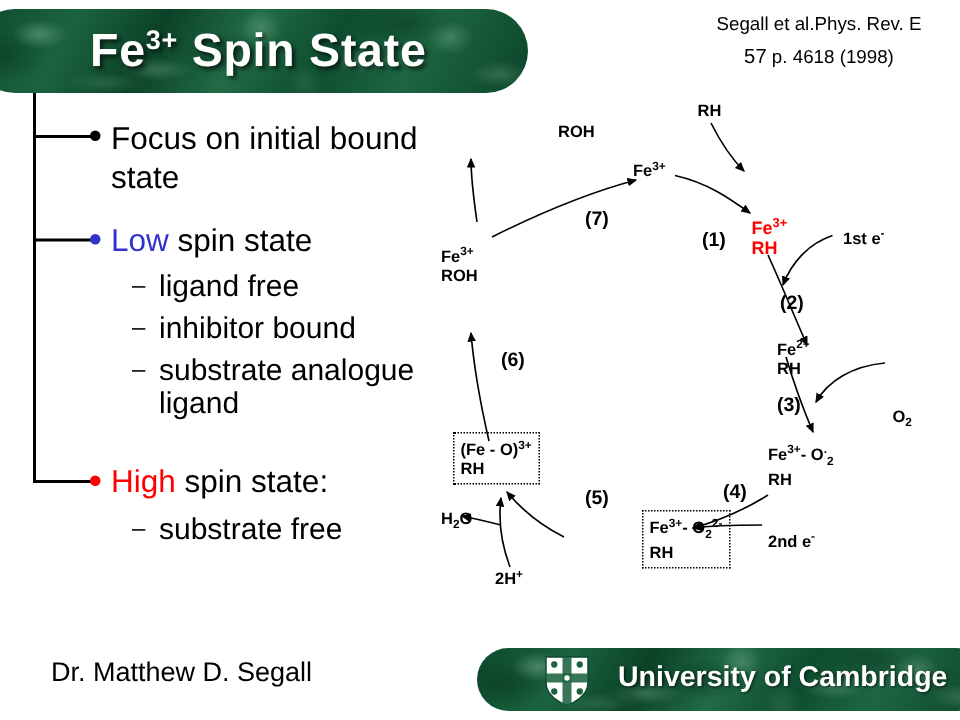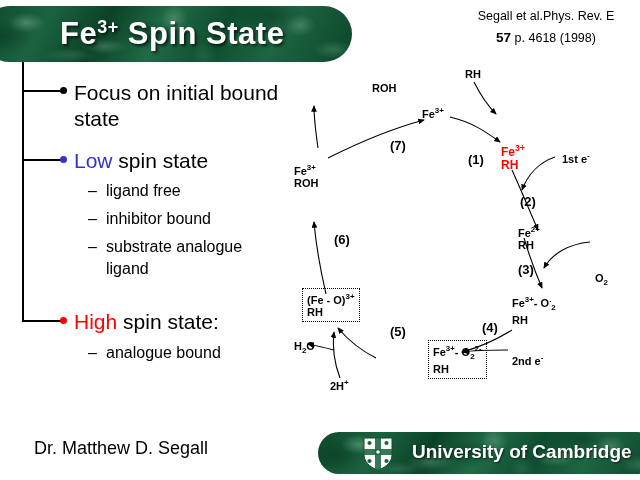--- a/index.html
+++ b/index.html
@@ -43,37 +43,37 @@
     white-space:nowrap;
   }
   #title-text sup{font-size:.58em;vertical-align:super;font-weight:bold;}
 
   
   #citation{
     position:absolute;left:452px;top:6px;width:188px;
     color:#000;font-size:12.5px;line-height:21px;text-align:center;
   }
   #cite-line2{font-size:12.5px;}
-  #cite-vol{font-weight:bold;font-size:13.5px;}
+  #cite-vol{font-weight:normal;font-size:13.5px;}
 
   
   #bullets{position:absolute;left:22px;top:80px;width:280px;}
   .bul-row{position:relative;}
   .b-dot{
     position:absolute;width:7px;height:7px;border-radius:50%;left:38px;
   }
   .b-lead{
     position:absolute;height:2px;background:#000;left:0px;width:40px;
   }
   .b-text{
     position:absolute;left:52px;color:#000;
     font-size:21px;line-height:26px;width:230px;
   }
   .sub-text{
-    position:absolute;left:84px;color:#000;font-size:16px;line-height:22px;width:210px;
+    position:absolute;left:84px;color:#000;font-size:20px;line-height:22px;width:210px;
   }
   .sub-dash{position:absolute;left:66px;color:#000;font-size:16px;line-height:22px;}
   #spine{
     position:absolute;left:22px;top:62px;width:2px;height:260px;background:#000;
   }
 
   
   #author{
     position:absolute;left:34px;top:438px;
     color:#000000;font-size:18px;
@@ -149,21 +149,21 @@
       <div class="sub-dash" style="top:156px;">–</div>
       <div class="sub-text" style="top:156px;width:180px;">substrate analogue ligand</div>
     </div>
 
     <div class="bul-row">
       <div class="b-lead" style="top:240px;"></div>
       <div class="b-dot" style="top:237px;background:#ff0000;"></div>
       <div class="b-text" style="top:229px;"><span style="color:#ff0000;">High</span><span> spin state:</span></div>
 
       <div class="sub-dash" style="top:262px;">–</div>
-      <div class="sub-text" style="top:262px;">analogue bound</div>
+      <div class="sub-text" style="top:262px;">substrate free</div>
     </div>
   </div>
 
   <div id="diagram">
     <svg width="350" height="340" viewBox="0 0 350 340">
       <defs>
         <marker id="ah" markerWidth="7" markerHeight="7" refX="5.2" refY="2.6" orient="auto" markerUnits="strokeWidth">
           <path d="M0,0 L6,2.6 L0,5.2 z" fill="#000"></path>
         </marker>
       </defs>

